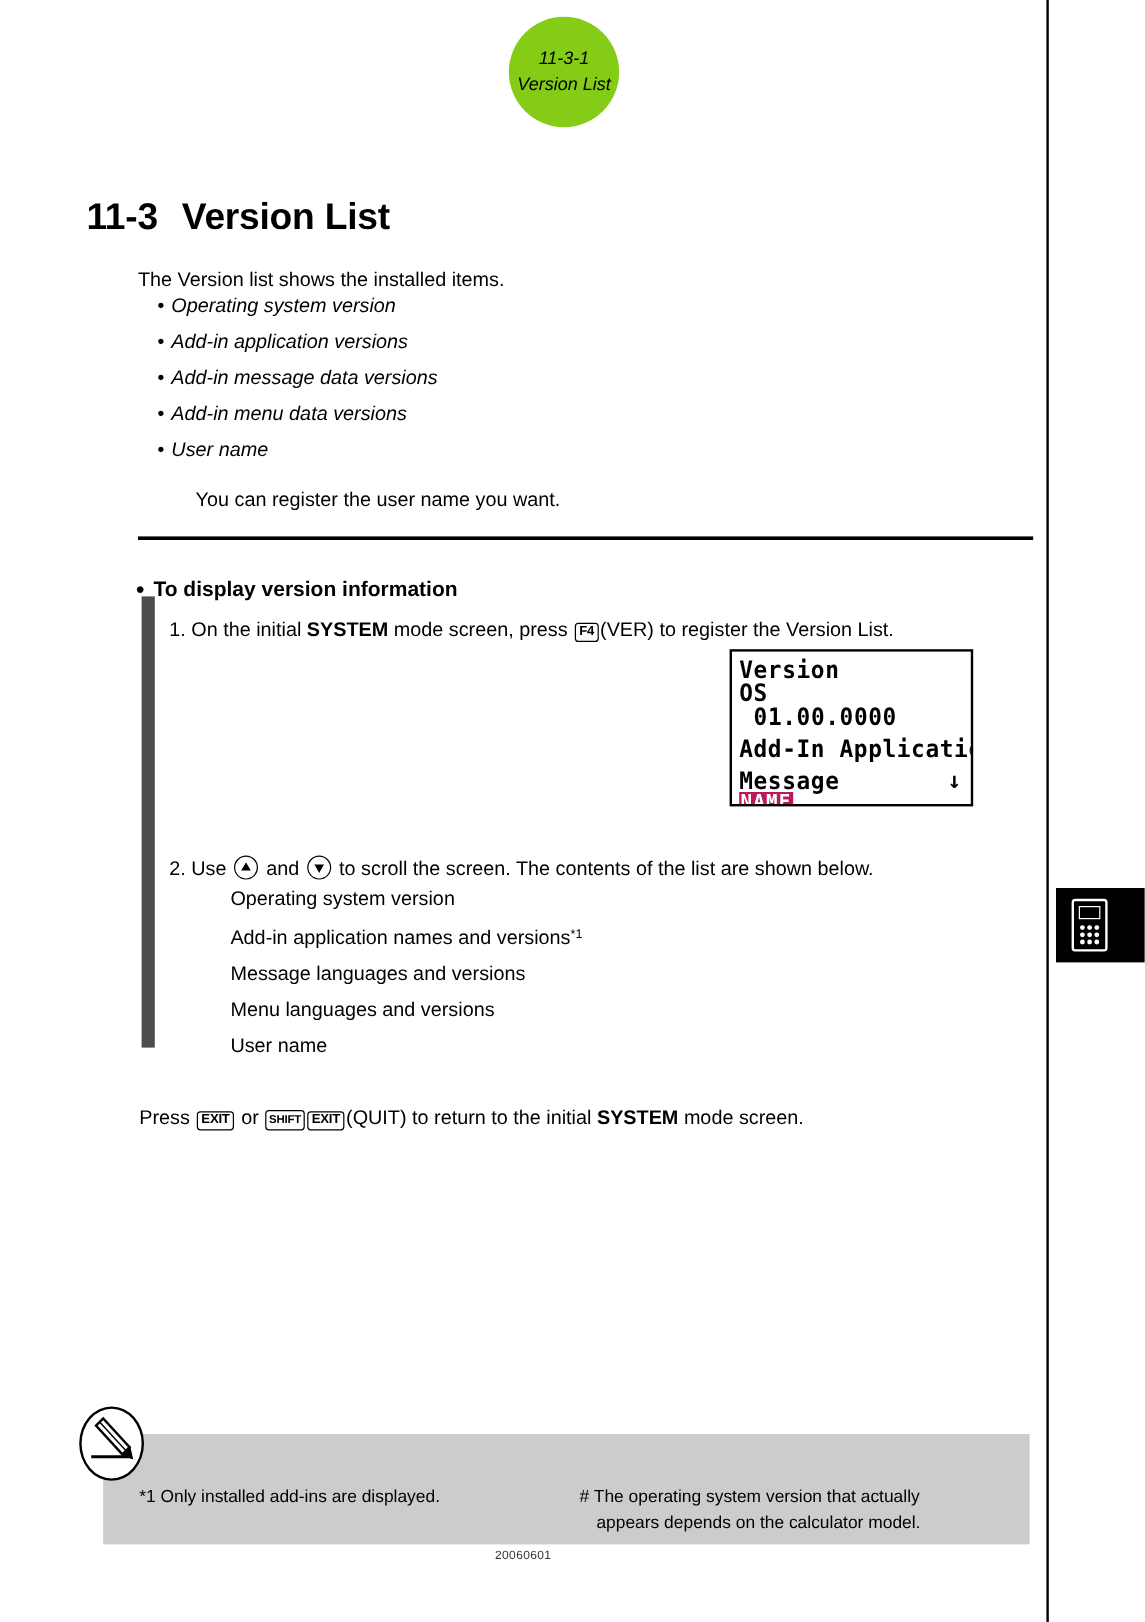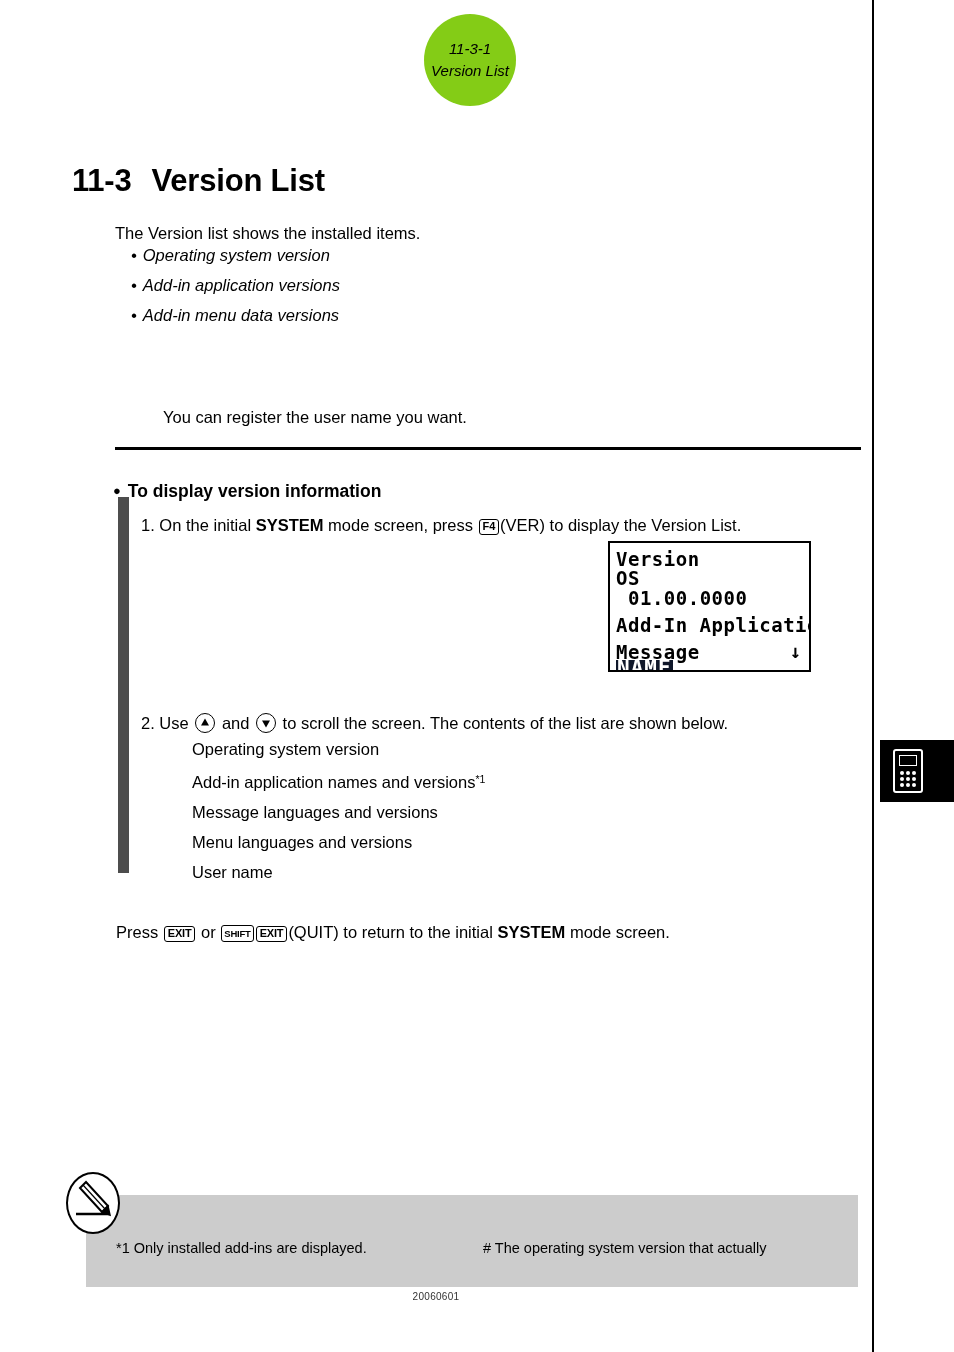--- a/index.html
+++ b/index.html
@@ -275,23 +275,23 @@
     right: 8px;
     top: 99px;
     font-size: 19px;
     line-height: 19px;
     font-weight: bold;
   }
   .lcd-fkey {
     position: absolute;
     left: 6px;
     top: 117px;
-    background: #0f172a;
+    background: #be185d;
     color: #ffffff;
-    font-size: 21px;
+    font-size: 16px;
     line-height: 16px;
     font-weight: bold;
     padding: 0 1px;
     letter-spacing: 1px;
   }
 
   
   .footnote-bg {
     position: absolute;
     left: 86px;
@@ -364,36 +364,38 @@
 
 <h1 class="chapter-title">
   <span class="num">11-3</span><span>Version List</span>
 </h1>
 
 <p class="intro-line" id="intro-top">The Version list shows the installed items.</p>
 
 <ul class="bullet-list">
   <li><span class="dot">•</span><span>Operating system version</span></li>
   <li><span class="dot">•</span><span>Add-in application versions</span></li>
+  <li><span class="dot">•</span><span>Add-in message data versions</span></li>
   <li><span class="dot">•</span><span>Add-in menu data versions</span></li>
+  <li><span class="dot">•</span><span>User name</span></li>
 </ul>
 
 <p class="intro-line" id="intro-bottom">You can register the user name you want.</p>
 
 <div class="section-rule"></div>
 
 <h2 class="section-heading">
   <span class="hdot">●</span><span>To display version information</span>
 </h2>
 
 <div class="step-bar"></div>
 
 <p class="step-line" id="step-1">
   <span>1.</span>
-  <span>On the initial </span><b>SYSTEM</b><span> mode screen, press </span><span class="key">F4</span><span>(VER) to display the Version List.</span>
+  <span>On the initial </span><b>SYSTEM</b><span> mode screen, press </span><span class="key">F4</span><span>(VER) to register the Version List.</span>
 </p>
 
 <div class="lcd">
   <div class="lcd-row" id="lcd-r1">Version</div>
   <div class="lcd-row" id="lcd-r2">OS</div>
   <div class="lcd-row" id="lcd-r3">01.00.0000</div>
   <div class="lcd-row" id="lcd-r4">Add-In Application</div>
   <div class="lcd-row" id="lcd-r5">Message</div>
   <div class="lcd-arrow">↓</div>
   <div class="lcd-fkey">NAME</div>
@@ -422,15 +424,16 @@
     <line x1="8" y1="40" x2="42" y2="40" stroke="#000" stroke-width="2.5"></line>
     <polygon points="12,14 18,8 40,32 34,38" fill="#ffffff" stroke="#000" stroke-width="2"></polygon>
     <polygon points="34,38 40,32 42,41" fill="#000000" stroke="#000" stroke-width="1.5"></polygon>
     <line x1="15" y1="11" x2="37" y2="35" stroke="#000" stroke-width="1.2"></line>
   </svg>
 </div>
 
 <p class="footnote" id="fn-left">*1 Only installed add-ins are displayed.</p>
 <p class="footnote" id="fn-right">
   <span># The operating system version that actually</span>
+  <span class="cont">appears depends on the calculator model.</span>
 </p>
 
 <div class="page-footer-date">20060601</div>
 
 </body></html>

